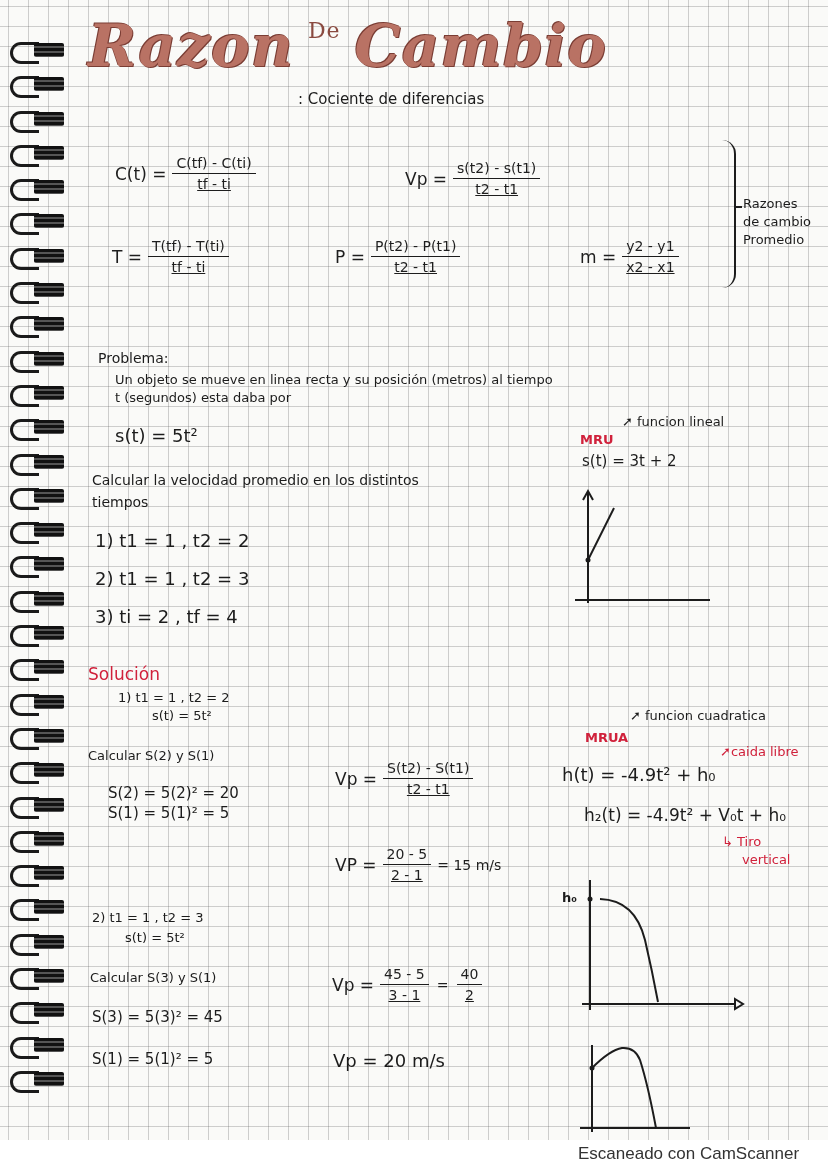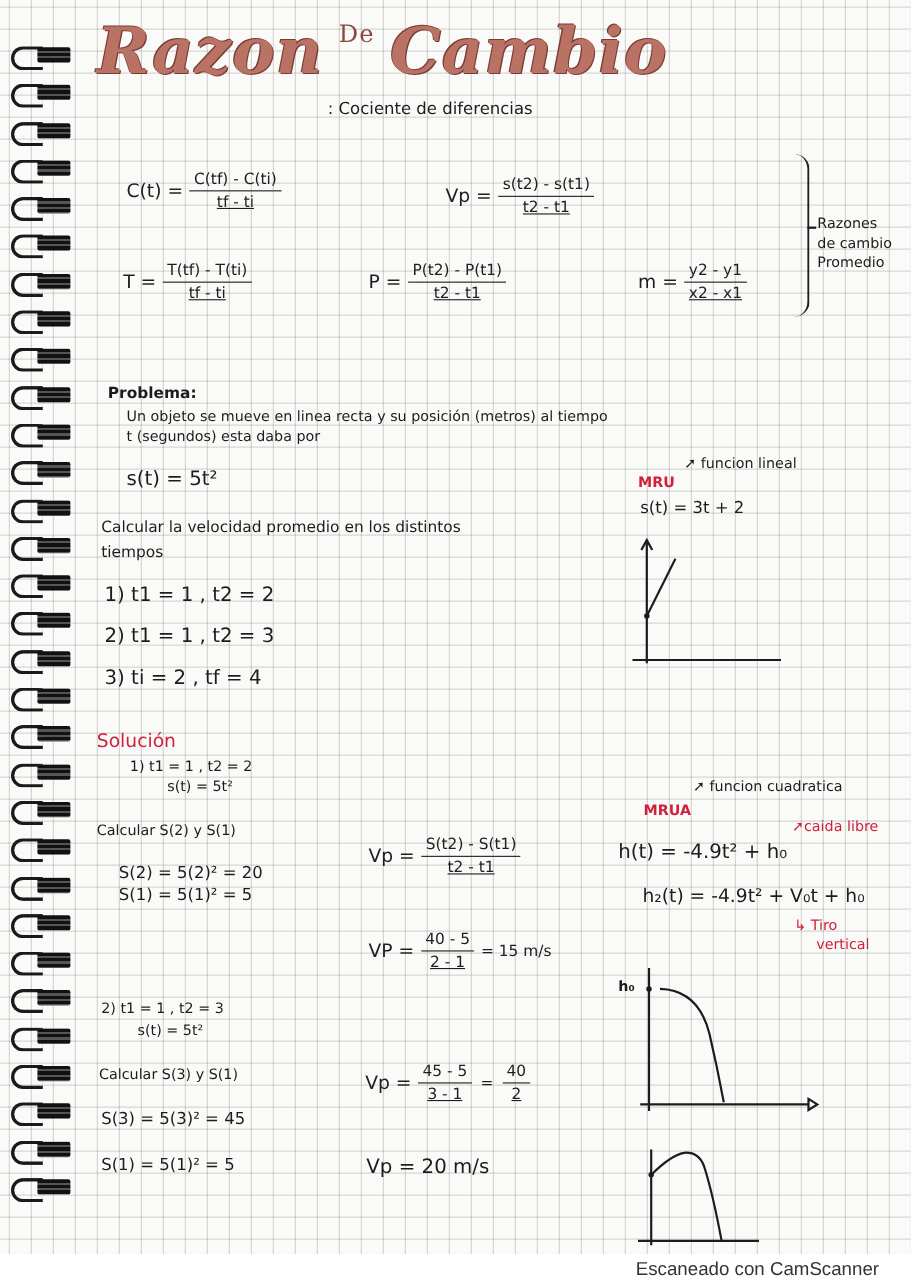--- a/index.html
+++ b/index.html
@@ -228,21 +228,21 @@
   <span class="fr">
       <span class="num">y2 - y1</span>
       <span class="den">x2 - x1</span>
     </span>
 </div>
 <div class="brace"></div>
 <div class="hw sm" style="left:743px;top:196px;">Razones</div>
 <div class="hw sm" style="left:743px;top:214px;">de cambio</div>
 <div class="hw sm" style="left:743px;top:232px;">Promedio</div>
 
-<div class="hw" style="left:98px;top:350px;font-size:14px;font-weight:bold;">Problema:</div>
+<div class="hw" style="left:98px;top:350px;font-size:14px;">Problema:</div>
 <div class="hw sm" style="left:115px;top:372px;">Un objeto se mueve en linea recta y su posición (metros) al tiempo</div>
 <div class="hw sm" style="left:115px;top:390px;">t (segundos) esta daba por</div>
 <div class="hw lg" style="left:115px;top:425px;">s(t) = 5t²</div>
 <div class="hw" style="left:92px;top:472px;font-size:14px;">Calcular la velocidad promedio en los distintos</div>
 <div class="hw" style="left:92px;top:494px;font-size:14px;">tiempos</div>
 <div class="hw lg" style="left:95px;top:530px;">1) t1 = 1 , t2 = 2</div>
 <div class="hw lg" style="left:95px;top:568px;">2) t1 = 1 , t2 = 3</div>
 <div class="hw lg" style="left:95px;top:606px;">3) ti = 2 , tf = 4</div>
 
 <div class="hw sm" style="left:622px;top:414px;"><span>➚ </span><span>funcion lineal</span></div>
@@ -265,21 +265,21 @@
 <div class="frac" style="left:335px;top:760px;">
   <span class="lhs">Vp =</span>
   <span class="fr">
       <span class="num">S(t2) - S(t1)</span>
       <span class="den">t2 - t1</span>
     </span>
 </div>
 <div class="frac" style="left:335px;top:846px;">
   <span class="lhs">VP =</span>
   <span class="fr">
-      <span class="num">40 - 5</span>
+      <span class="num">20 - 5</span>
       <span class="den">2 - 1</span>
     </span>
   <span class="rhs">= 15 m/s</span>
 </div>
 
 <div class="hw sm" style="left:92px;top:910px;">2)  t1 = 1 , t2 = 3</div>
 <div class="hw sm" style="left:125px;top:930px;">s(t) = 5t²</div>
 <div class="hw sm" style="left:90px;top:970px;">Calcular S(3) y S(1)</div>
 <div class="hw" style="left:92px;top:1008px;">S(3) = 5(3)² = 45</div>
 <div class="hw" style="left:92px;top:1050px;">S(1) = 5(1)² = 5</div>

